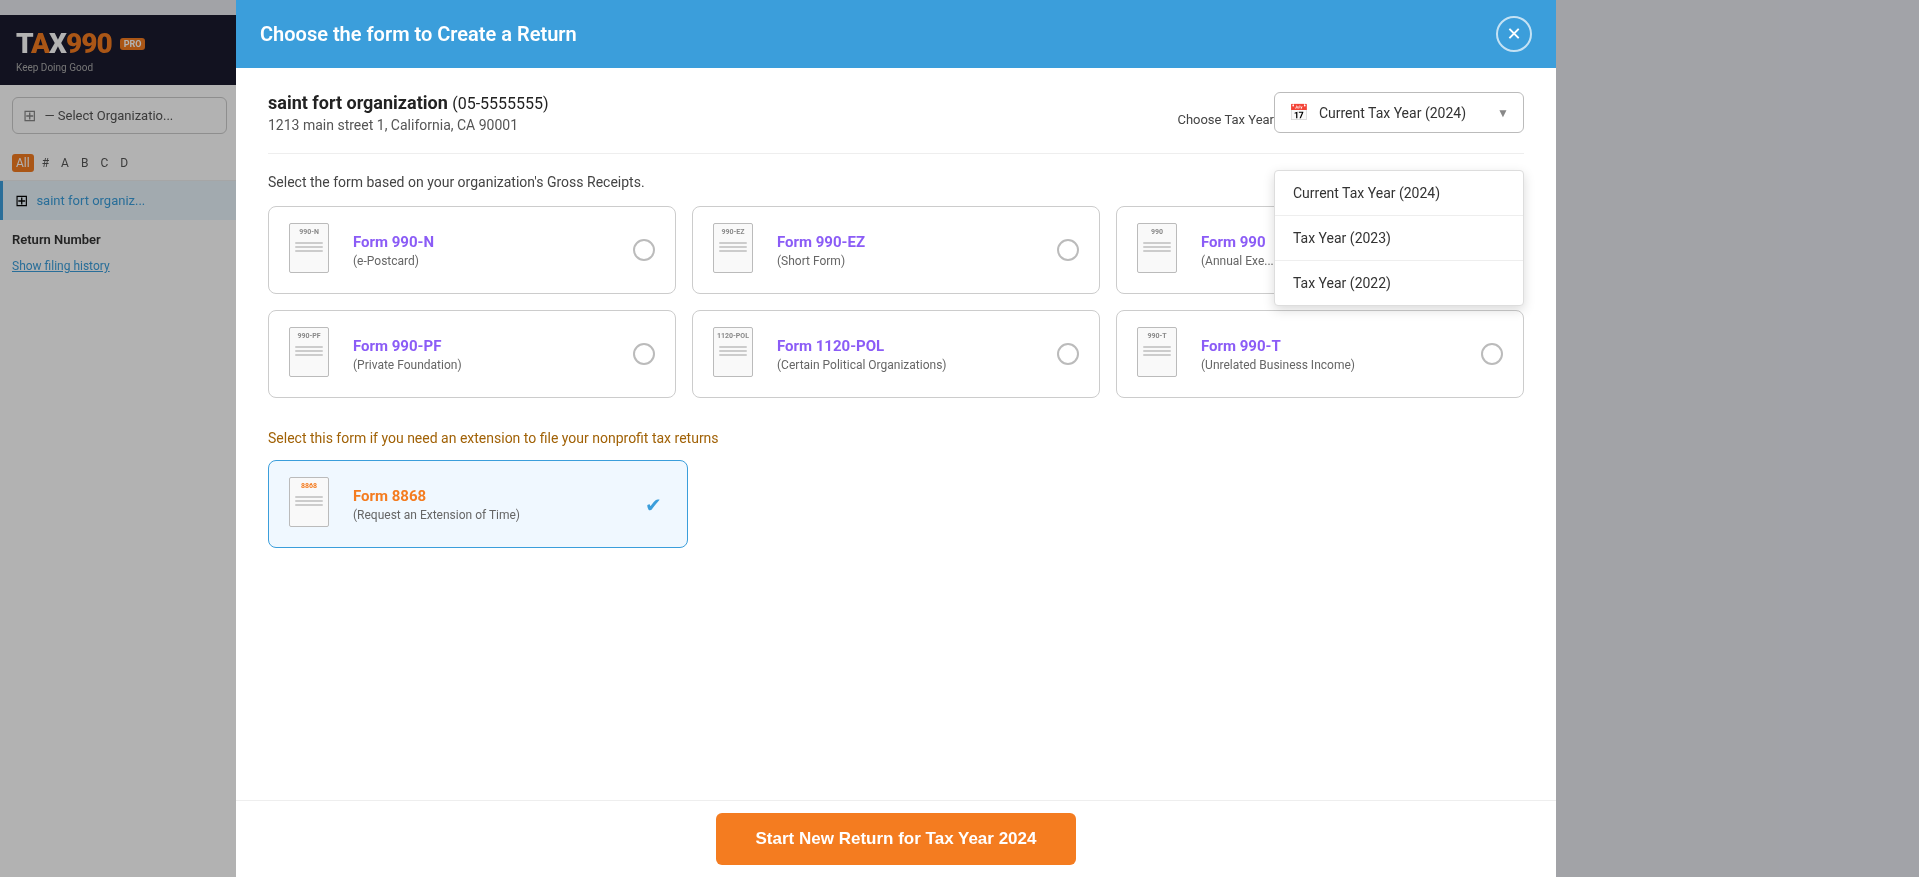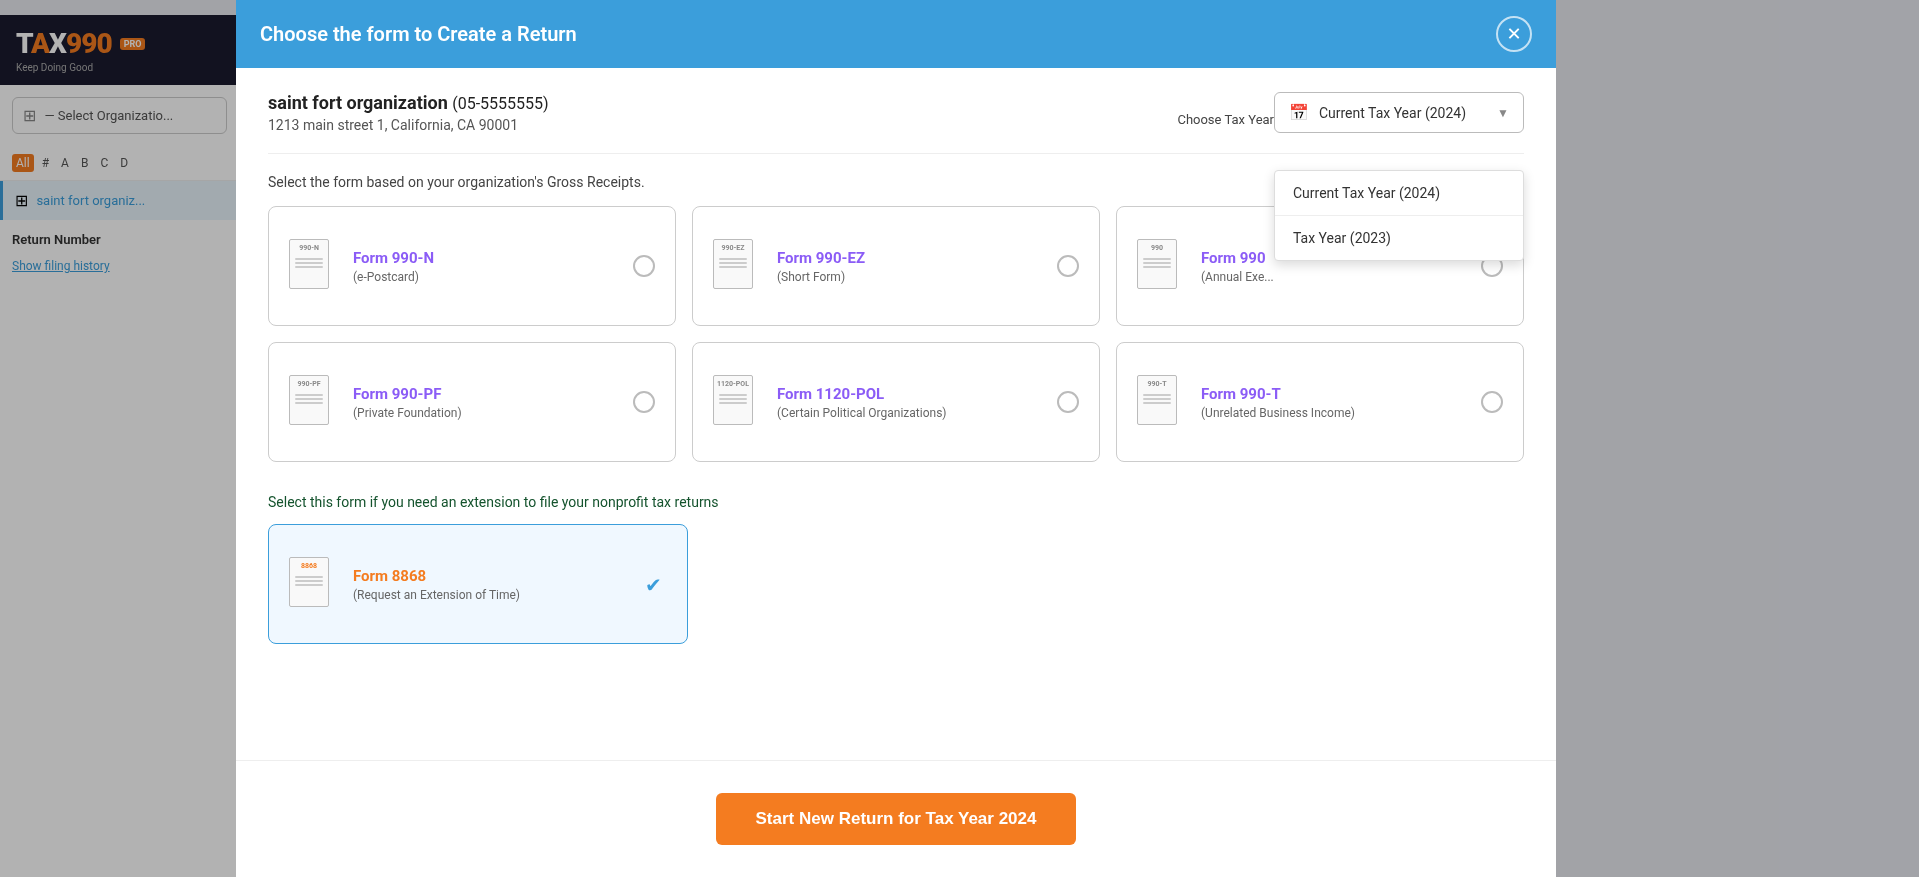--- a/index.html
+++ b/index.html
@@ -273,21 +273,21 @@
     .forms-grid {
       display: grid;
       grid-template-columns: repeat(3, 1fr);
       gap: 16px;
       margin-bottom: 32px;
     }
 
     .form-card {
       border: 1.5px solid #ccc;
       border-radius: 8px;
-      padding: 32px 20px;
+      padding: 16px 20px;
       display: flex;
       align-items: center;
       gap: 14px;
       cursor: pointer;
       transition: border-color 0.2s;
       position: relative;
     }
     .form-card.extension {
       border-color: #3b9edb;
       background: #f0f8ff;
@@ -361,31 +361,31 @@
     .form-check-icon {
       width: 22px;
       height: 22px;
       flex-shrink: 0;
       color: #3b9edb;
       font-size: 20px;
     }
 
     .extension-section-label {
       font-size: 14px;
-      color: #14532d;
+      color: #a16207;
       margin-bottom: 14px;
     }
 
     .extension-card-wrapper {
       max-width: 420px;
     }
 
     
     .modal-footer {
-      padding: 32px 32px;
+      padding: 12px 32px;
       display: flex;
       justify-content: center;
       border-top: 1px solid #eee;
       flex-shrink: 0;
     }
 
     .start-btn {
       background: #f47c20;
       color: #fff;
       font-size: 17px;
@@ -457,20 +457,21 @@
         <div class="tax-year-label">Choose Tax Year</div>
         <div class="tax-year-select-box">
           <span class="tax-year-calendar-icon">📅</span>
           <span>Current Tax Year (2024)</span>
           <span class="tax-year-arrow">▼</span>
         </div>
 
         <div class="tax-year-dropdown">
           <div class="dropdown-option">Current Tax Year (2024)</div>
           <div class="dropdown-option">Tax Year (2023)</div>
+          <div class="dropdown-option">Tax Year (2022)</div>
         </div>
       </div>
     </div>
 
     <hr class="divider">
 
     <div class="section-label">Select the form based on your organization's Gross Receipts.</div>
 
     <div class="forms-grid">
 

